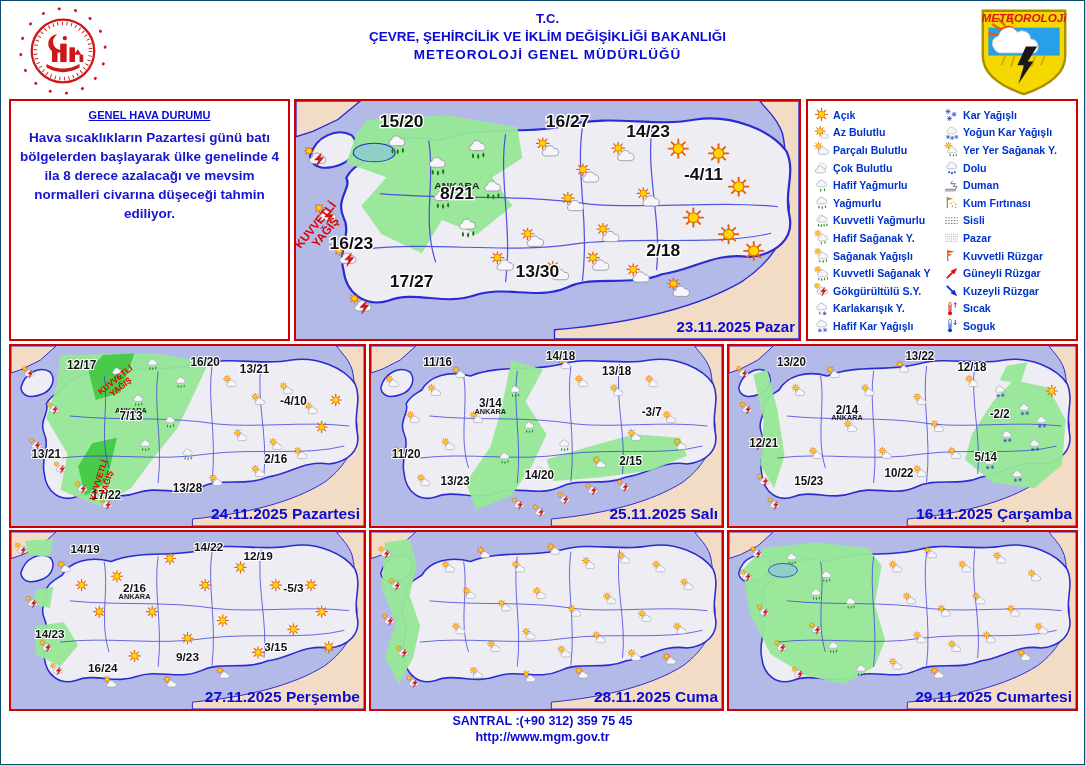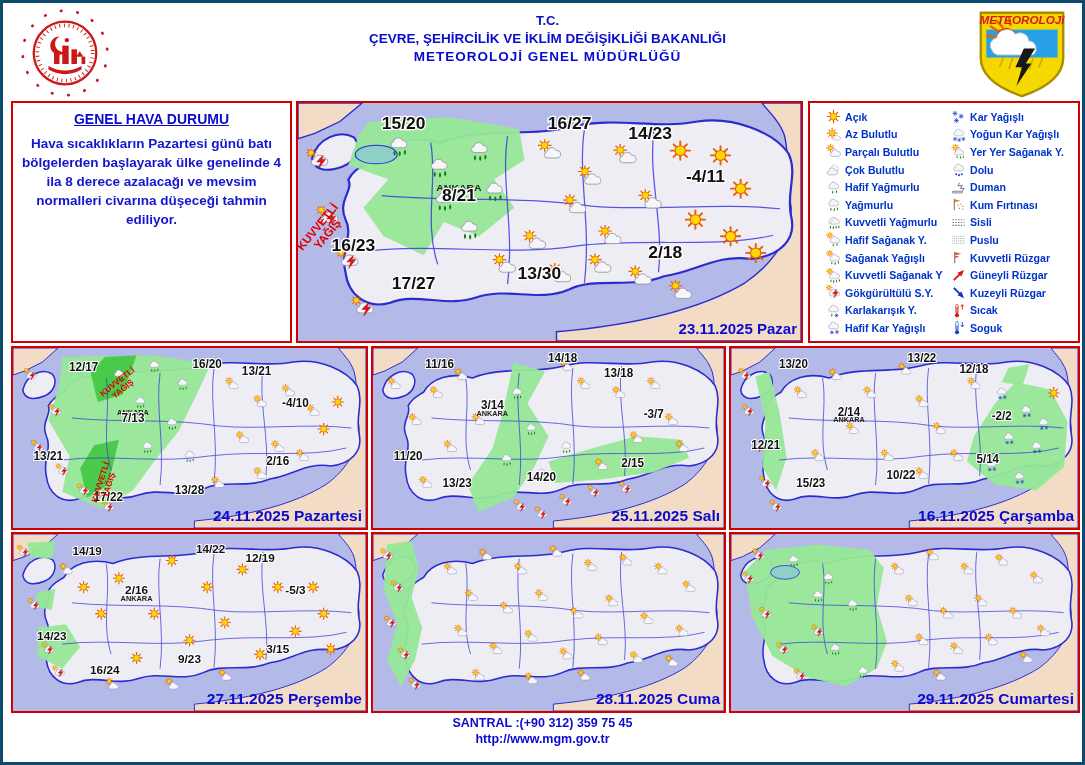--- a/index.html
+++ b/index.html
@@ -1,32 +1,32 @@
 <!DOCTYPE html>
 <html><head>
 <meta charset="utf-8">
 <style>
   html,body{margin:0;padding:0;background:#888;}
   .page{position:relative;width:1085px;height:765px;background:#ffffff;
-        border:3px solid #0c4a6e;box-sizing:border-box;overflow:hidden;
+        border:1px solid #0c4a6e;box-sizing:border-box;overflow:hidden;
         font-family:"Liberation Sans",sans-serif;}
   
   .hdr-text{position:absolute;left:140px;right:130px;top:8px;text-align:center;color:#0b0bcf;font-weight:bold;}
   .hdr-line1{font-size:13px;margin:2px 0;}
   .hdr-line2{font-size:13.5px;margin:3px 0;}
   .hdr-line3{font-size:13.5px;margin:3px 0;letter-spacing:1px;}
   .hdr-line4{font-size:14px;margin-top:14px;letter-spacing:1px;}
   .logo-left{position:absolute;left:16px;top:4px;width:92px;height:92px;}
   .logo-right{position:absolute;right:12px;top:6px;width:96px;height:90px;}
   
   .box{position:absolute;border:2px solid #cf0000;box-sizing:border-box;background:#fff;}
   .genel{left:8px;top:98px;width:281px;height:242px;padding:4px 6px;text-align:center;}
-  .genel-title{color:#0b0bcf;font-weight:bold;font-size:14px;text-decoration:underline;margin:4px 0 8px 0;}
+  .genel-title{color:#0b0bcf;font-weight:bold;font-size:11px;text-decoration:underline;margin:4px 0 8px 0;}
   .genel-text{color:#1515d0;font-weight:bold;font-size:13.5px;line-height:1.4;}
-  .legendbox{left:805px;top:98px;width:272px;height:242px;padding:5px 4px 2px 16px;display:flex;gap:2px;}
+  .legendbox{left:805px;top:98px;width:272px;height:242px;padding:5px 4px 2px 6px;display:flex;gap:2px;}
   .leg-col{flex:1;display:flex;flex-direction:column;justify-content:flex-start;}
   .leg-item{display:flex;align-items:center;gap:4px;height:17.6px;}
   .leg-item svg{width:15px;height:15px;flex:0 0 15px;}
   .leg-label{color:#0033cc;font-weight:bold;font-size:10.6px;white-space:nowrap;}
   
   .mapbox{overflow:hidden;}
   .mapbox svg.mapsvg{position:absolute;left:0;top:0;width:100%;height:100%;}
   .map-date{position:absolute;right:4px;bottom:3px;color:#0b0bd0;font-weight:bold;font-size:15.5px;}
   .map-main .map-date{font-size:15px;bottom:4px;}
   
@@ -455,21 +455,21 @@
         <div class="leg-item">
           <svg>
             <use href="#s-fog" width="15" height="15"></use>
           </svg>
           <span class="leg-label">Sisli</span>
         </div>
         <div class="leg-item">
           <svg>
             <use href="#s-haze" width="15" height="15"></use>
           </svg>
-          <span class="leg-label">Puslu</span>
+          <span class="leg-label">Pazar</span>
         </div>
         <div class="leg-item">
           <svg>
             <use href="#s-wind" width="15" height="15"></use>
           </svg>
           <span class="leg-label">Kuvvetli Rüzgar</span>
         </div>
         <div class="leg-item">
           <svg>
             <use href="#s-arrne" width="15" height="15"></use>

